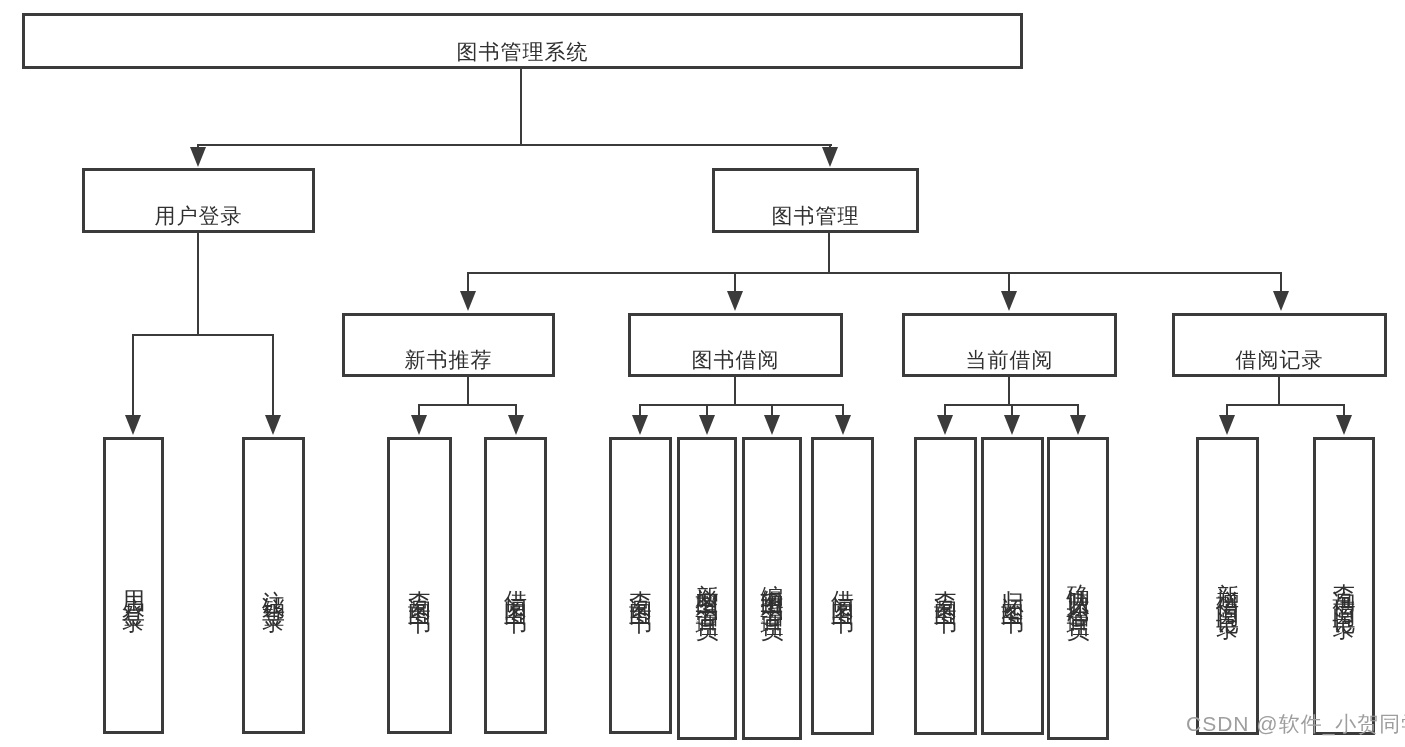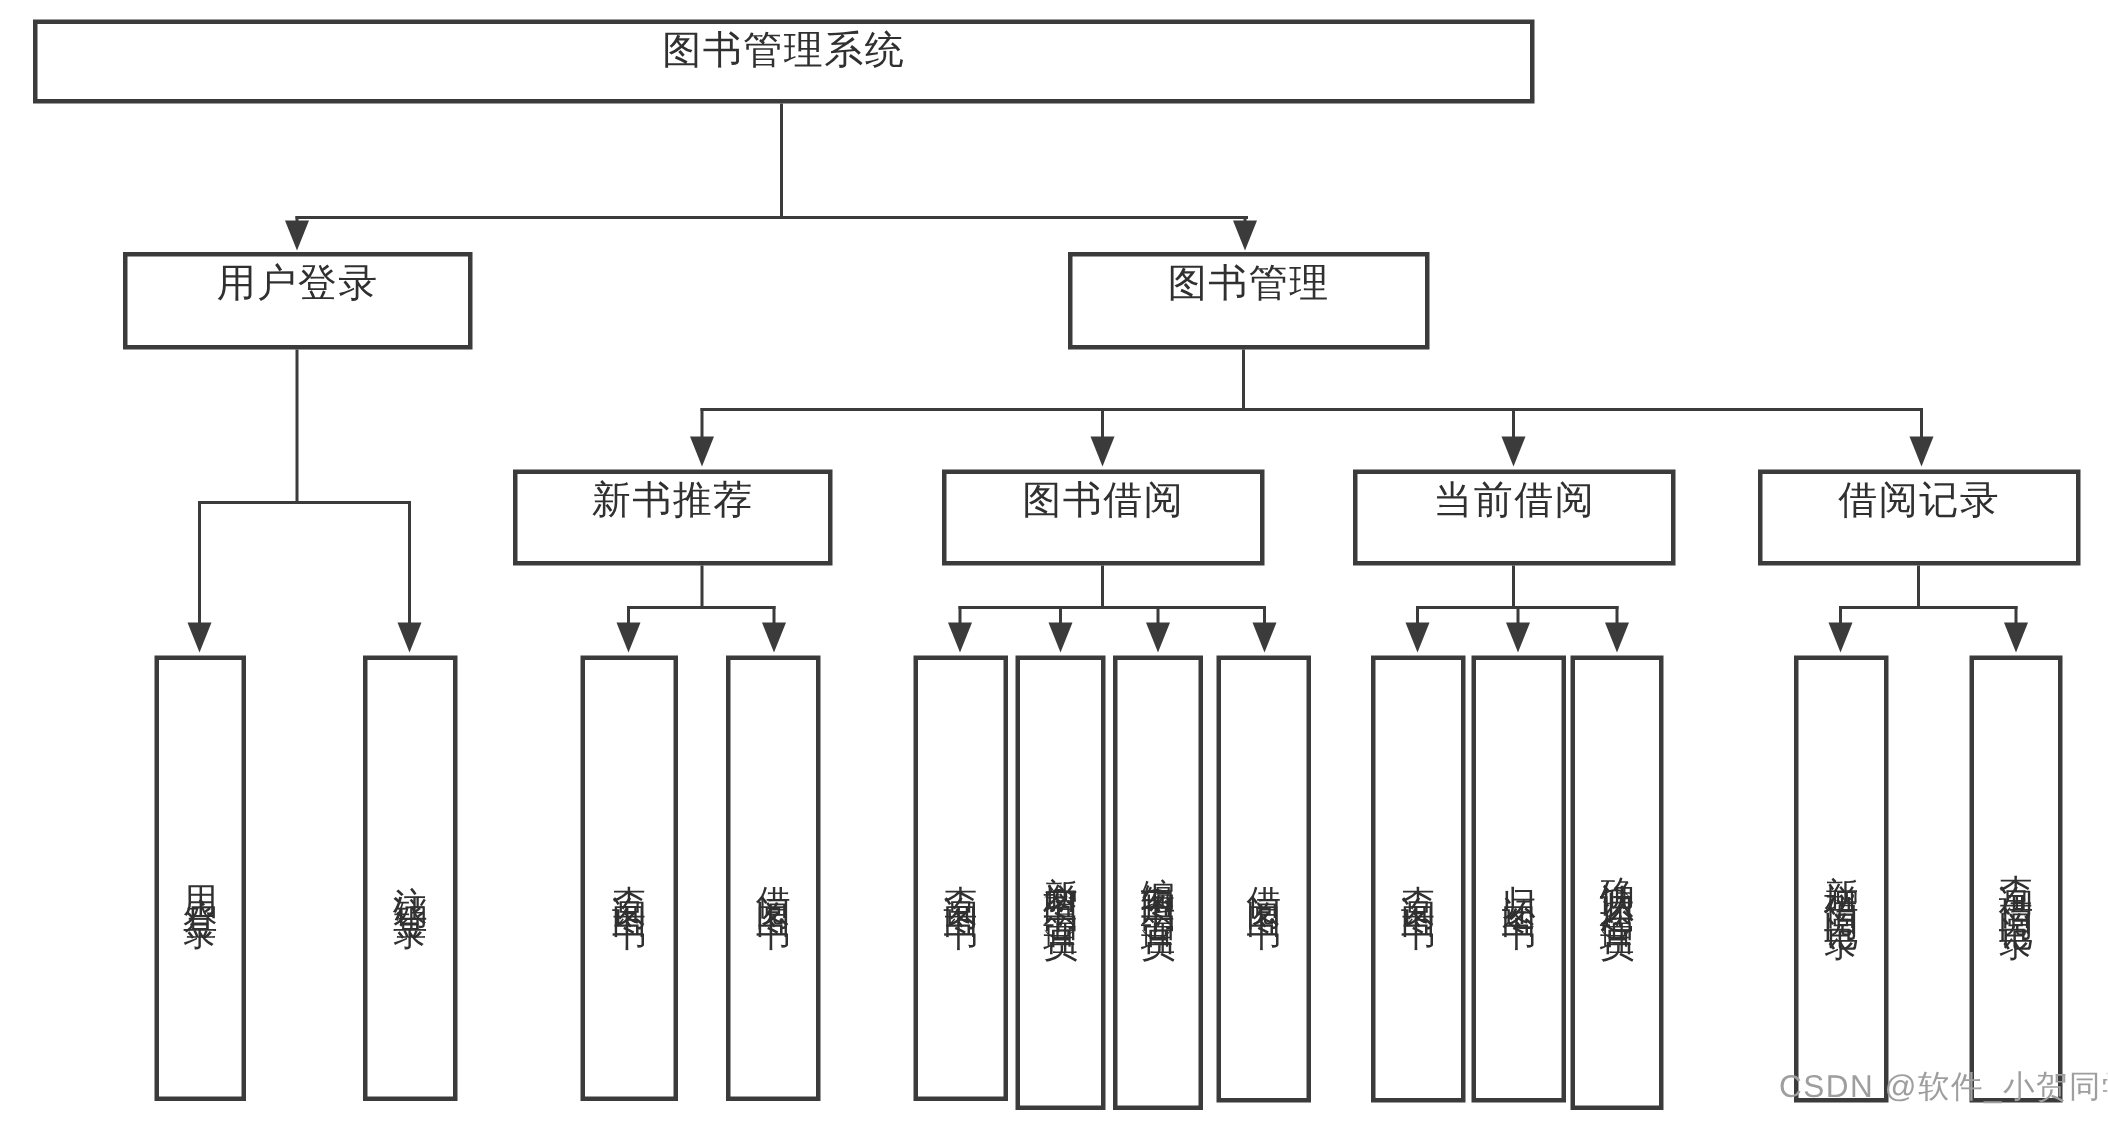--- a/index.html
+++ b/index.html
@@ -9,22 +9,22 @@
     background:#ffffff;
     font-family:"Liberation Sans","DejaVu Sans",sans-serif;
     color:#303030;
     overflow:hidden;
   }
   .hbox{
     position:absolute;
     box-sizing:border-box;
     border:3px solid #3b3b3b;
     background:#ffffff;
-    display:flex;align-items:flex-start;justify-content:center;
-    font-size:26px;
+    display:flex;align-items:flex-end;justify-content:center;
+    font-size:21px;
     letter-spacing:1px;
     color:#303030;
   }
   .vbox{
     position:absolute;
     box-sizing:border-box;
     border:3px solid #3b3b3b;
     background:#ffffff;
     display:flex;align-items:center;justify-content:center;
     color:#303030;
@@ -64,21 +64,21 @@
   <div class="line" style="left:520px;top:69px;width:2px;height:77px;"></div>
   <div class="line" style="left:197px;top:144px;width:635px;height:2px;"></div>
   <div class="line" style="left:197px;top:144px;width:2px;height:12px;"></div>
   <div class="arrow" style="left:190px;top:147px;"></div>
   <div class="line" style="left:829px;top:144px;width:2px;height:12px;"></div>
   <div class="arrow" style="left:822px;top:147px;"></div>
 
   <div class="hbox" style="left:82px;top:168px;width:233px;height:65px;">
     <span>用户登录</span>
   </div>
-  <div class="hbox" style="left:712px;top:168px;width:241px;height:65px;">
+  <div class="hbox" style="left:712px;top:168px;width:207px;height:65px;">
     <span>图书管理</span>
   </div>
 
   <div class="line" style="left:197px;top:233px;width:2px;height:103px;"></div>
   <div class="line" style="left:133px;top:334px;width:141px;height:2px;"></div>
   <div class="line" style="left:132px;top:334px;width:2px;height:86px;"></div>
   <div class="arrow" style="left:125px;top:415px;"></div>
   <div class="line" style="left:272px;top:334px;width:2px;height:86px;"></div>
   <div class="arrow" style="left:265px;top:415px;"></div>
 

